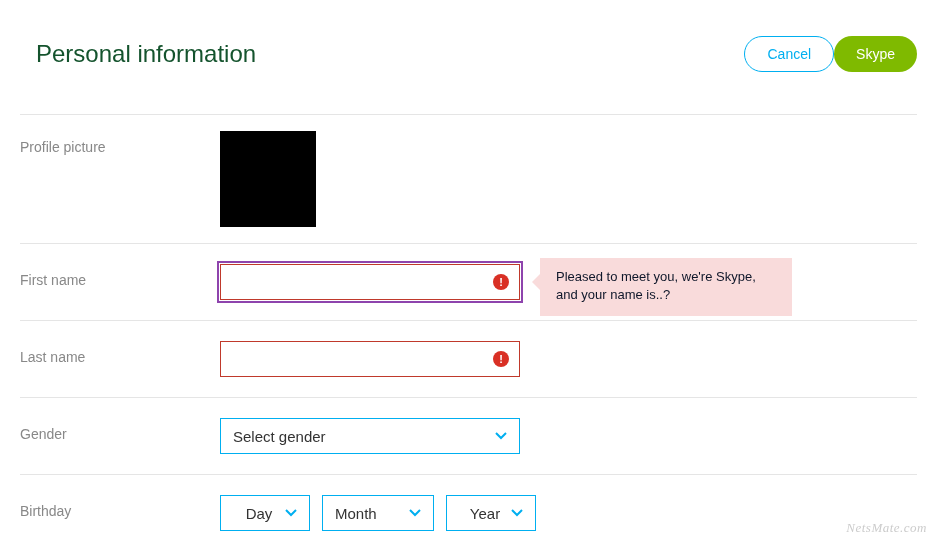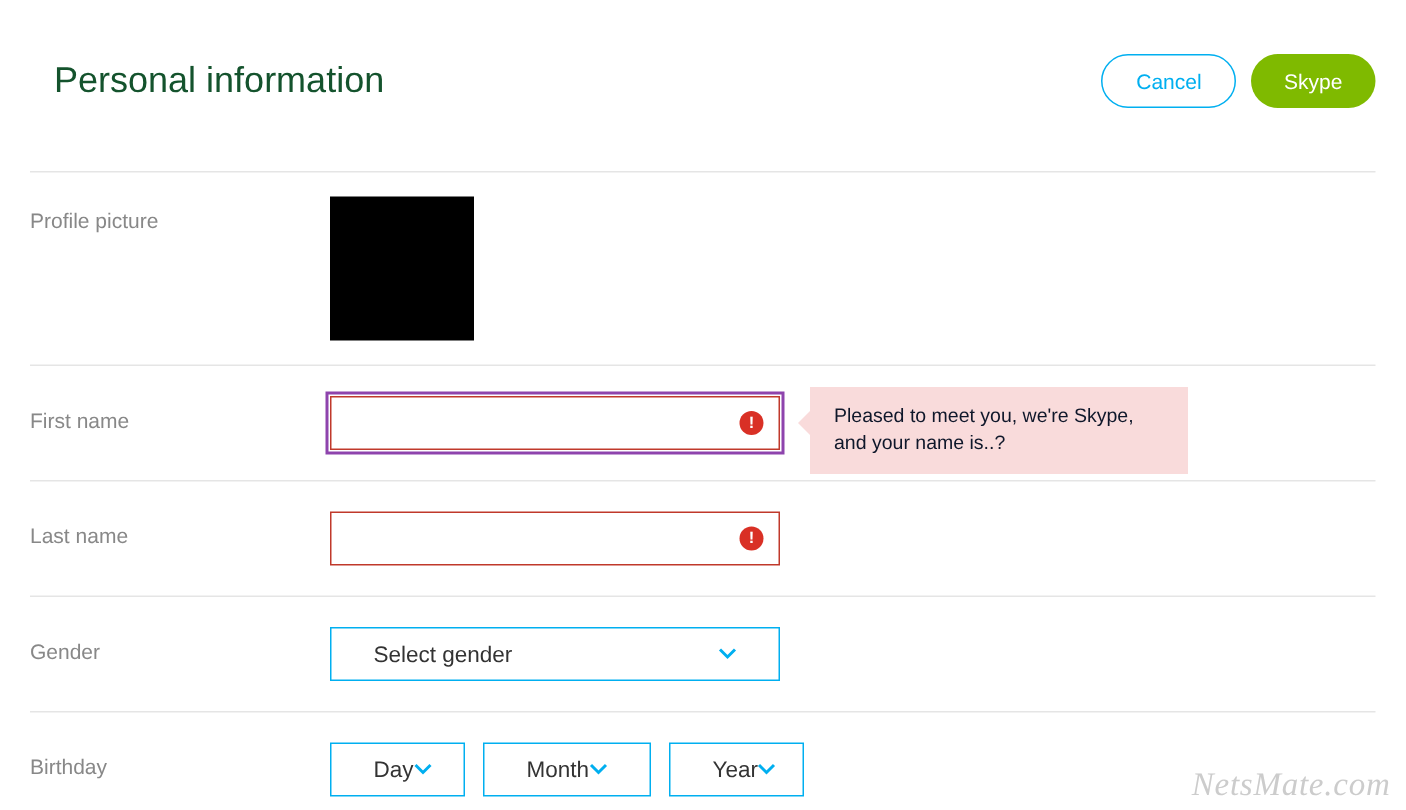--- a/index.html
+++ b/index.html
@@ -9,45 +9,45 @@
     font-size: 14px;
     color: #333;
     width: 937px;
     height: 540px;
     background: #fff;
     position: relative;
     padding: 24px 20px 0 20px;
   }
   .header { display:flex; align-items:center; justify-content:space-between; margin-bottom: 30px; }
   .page-title { font-size: 24px; font-weight: 400; color:#14532d; margin:16px; }
-  .header-buttons { display:flex; gap:10px; }
+  .header-buttons { display:flex; }
   .btn { border-radius: 20px; height: 36px; padding: 0 22px; font-size:14px; cursor:pointer; font-family:inherit; }
   .btn-cancel { background:#fff; border:1px solid #00aff0; color:#00aff0; }
   .btn-save { background:#7fba00; border:none; color:#fff; font-weight:400; }
   .section-divider { border:none; border-top:1px solid #e5e5e5; margin:0; }
   .row { display:flex; align-items:flex-start; padding: 20px 0; border-bottom:1px solid #e5e5e5; position: relative; }
   .row.pic-row { padding: 16px 0; }
   .row.lang-row { border-bottom: none; }
   .label-col { width: 200px; color:#888; font-size:14px; padding-top:8px; }
   .field-col { flex:1; display:flex; align-items:center; gap:12px; position:relative; }
   .avatar { width:96px; height:96px; background:#000; }
   .text-input-wrap { width:300px; height:36px; border:1px solid #c0392b; position:relative; display:flex; align-items:center; padding:0 10px; background:#fff; }
   .text-input-wrap.focused { outline: 2px solid #8e44ad; outline-offset: 1px; border-color:#c0392b; }
   .text-input-wrap input { border:none; outline:none; width:100%; height:100%; font-size:14px; font-family:inherit; background:transparent; }
   .err-icon { position:absolute; right:10px; top:50%; transform:translateY(-50%); width:16px; height:16px; border-radius:50%; background:#d93025; color:#fff; font-size:11px; font-weight:bold; display:flex; align-items:center; justify-content:center; }
-  .select-wrap { height:36px; border:1px solid #00aff0; display:flex; align-items:center; padding:0 28px; cursor:pointer; background:#fff; position:relative; }
+  .select-wrap { height:36px; border:1px solid #00aff0; display:flex; align-items:center; padding:0 12px; cursor:pointer; background:#fff; position:relative; }
   .select-wrap.wide { width:300px; }
   .select-wrap.small { width:90px;text-align:center; }
   .select-wrap.med { width:112px; }
   .select-text { flex:1; color:#333; font-size:15px; }
   .chevron { width:12px; height:12px; display:flex; align-items:center; justify-content:center; }
   .chevron svg { display:block; }
   .tooltip { position:absolute; left: 320px; top: -6px; width: 252px; background:#f9dbdb; color:#0f172a; font-size:13px; line-height:1.4; padding:10px 14px 12px 16px; }
   .tooltip::before { content:""; position:absolute; left:-8px; top:16px; width:0; height:0; border-top:8px solid transparent; border-bottom:8px solid transparent; border-right:8px solid #f9dbdb; }
-  .watermark { position:absolute; right:10px; bottom:4px; color:#ccc; font-size:22px; font-style:italic; font-family: Georgia, serif; letter-spacing:0.5px;margin-left:16px; }
+  .watermark { position:absolute; right:10px; bottom:4px; color:#ccc; font-size:13px; font-style:italic; font-family: Georgia, serif; letter-spacing:0.5px;margin-left:16px; }
 </style>
 </head>
 <body>
 
 <div class="header">
   <h1 class="page-title">Personal information</h1>
   <div class="header-buttons">
     <button class="btn btn-cancel">Cancel</button>
     <button class="btn btn-save">Skype</button>
   </div>

